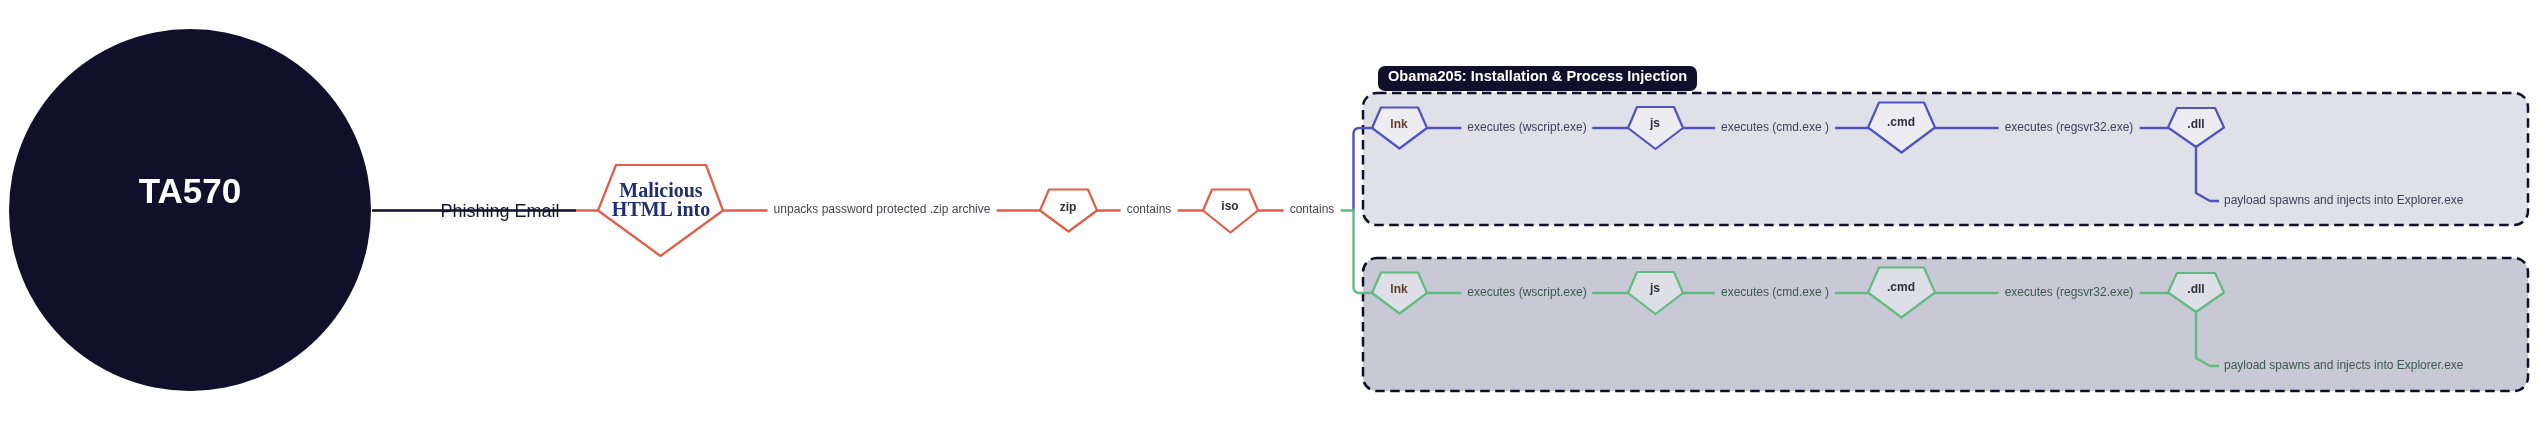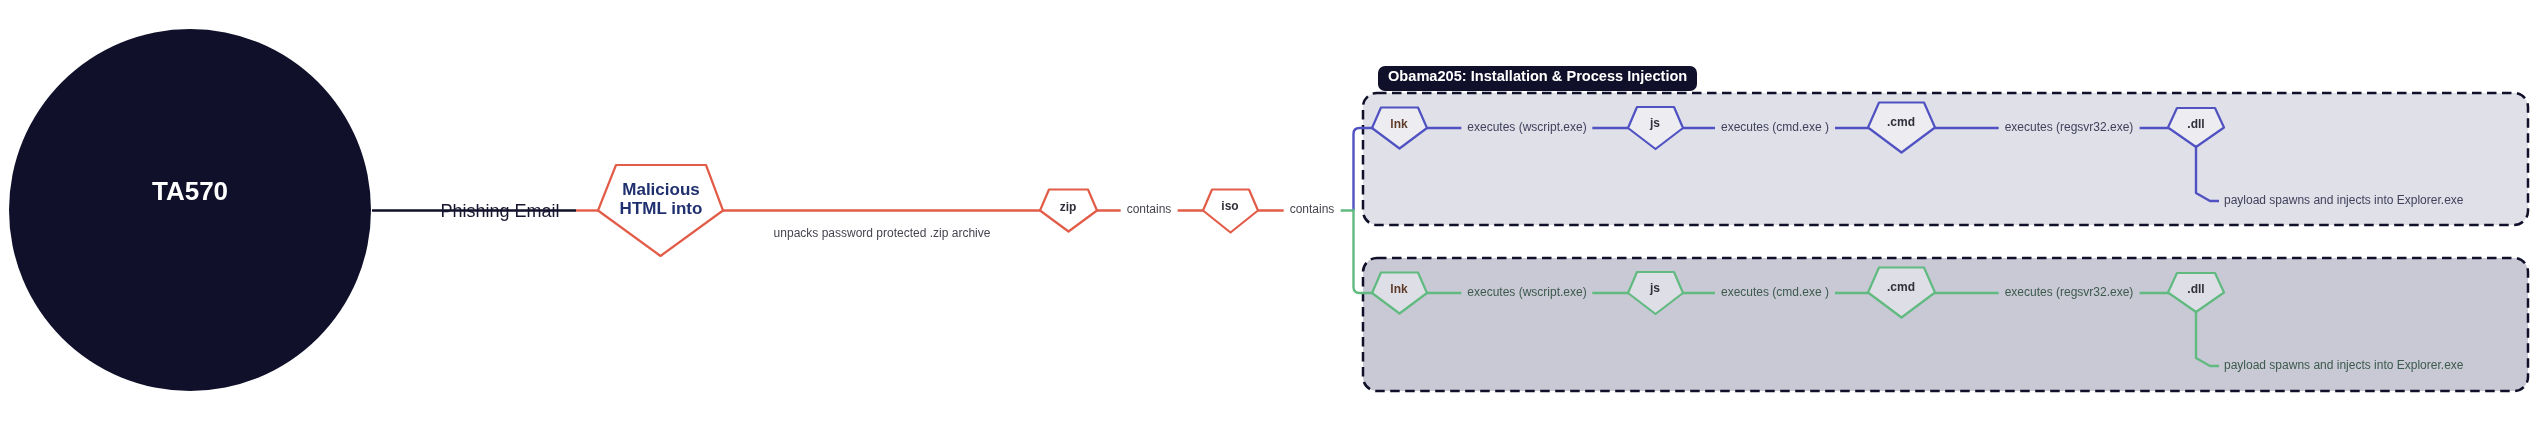--- a/index.html
+++ b/index.html
@@ -28,27 +28,27 @@
     position:absolute;
     transform:translate(-50%,-50%);
     white-space:nowrap;
     font-weight:bold;
     font-size:12px;
     color:var(--diamond-text);
     background:transparent;
     text-align:center;
   }
   .node-lbl.brown{color:var(--brown-text);}
-  .node-lbl.navy{color:var(--navy-text);font-size:17px;line-height:18.5px;}
+  .node-lbl.navy{color:var(--navy-text);font-size:20px;line-height:18.5px;font-family:Liberation Serif, serif;}
   .actor-lbl{
     position:absolute;
     transform:translate(-50%,-50%);
     white-space:nowrap;
     font-weight:bold;
-    font-size:26px;
+    font-size:35px;
     color:var(--white);
   }
   .group-header{
     position:absolute;
     background:var(--dark-navy);
     color:var(--white);
     font-weight:bold;
     font-size:14.6px;
     line-height:20px;
     padding:0 10px 5px 10px;
@@ -124,21 +124,21 @@
     <polygon class="diamond diamond-ingroup stroke-green" points="2168,292.5 2177,273 2215,273 2224,292.5 2196,312"></polygon>
   </svg>
 
   <div class="group-header" style="left:1378px;top:66px;">
     <span>Obama205: Installation &amp; Process Injection</span>
   </div>
 
   <div class="actor-lbl" style="left:190px;top:191px;">TA570</div>
 
   <div class="phish-lbl" style="left:500px;top:191px;margin-top:20px;">Phishing Email</div>
-  <div class="lbl" style="left:882px;top:210px;margin-top:24px;">unpacks password protected .zip archive</div>
+  <div class="lbl" style="left:882px;top:210px;">unpacks password protected .zip archive</div>
   <div class="lbl" style="left:1149px;top:210px;">contains</div>
   <div class="lbl" style="left:1312px;top:210px;">contains</div>
 
   <div class="node-lbl navy" style="left:661px;top:199px;">
     <div>Malicious</div>
     <div>HTML into</div>
   </div>
   <div class="node-lbl" style="left:1068px;top:207px;text-align:right;">zip</div>
   <div class="node-lbl" style="left:1230px;top:206px;">iso</div>
 

